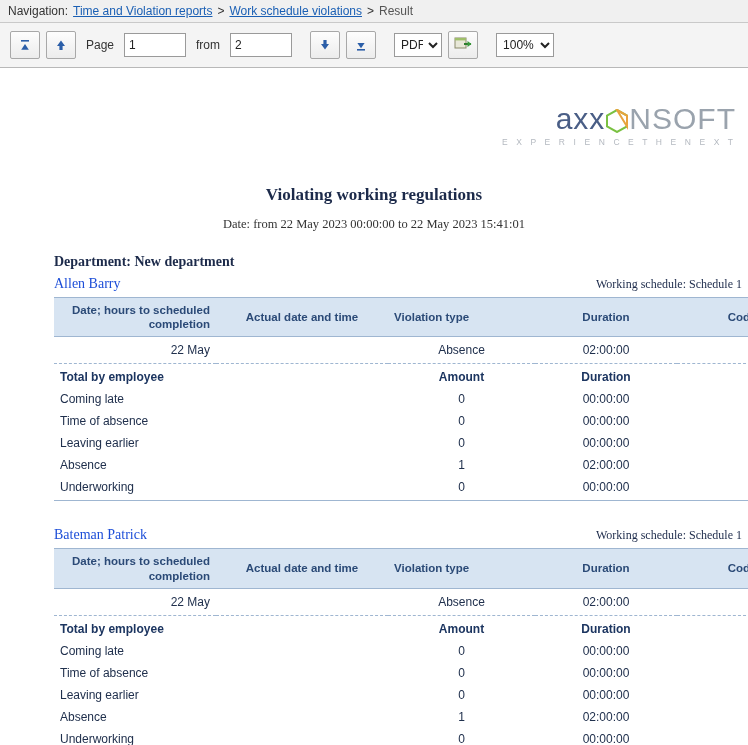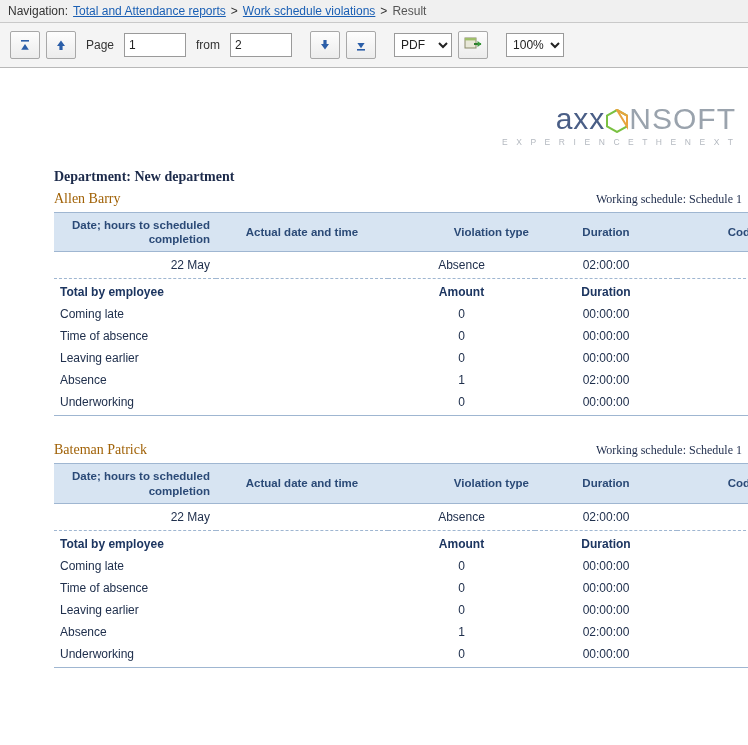--- a/index.html
+++ b/index.html
@@ -83,21 +83,21 @@
   .tb-sep { width: 6px; }
   .tb-select {
     height: 24px;
     border: 1px solid #9a9a9a;
     background: #ffffff;
     font-size: 12px;
     font-family: "Liberation Sans", sans-serif;
     color: #222222;
     padding: 1px 2px;
   }
-  .tb-select.fmt { width: 58px; }
+  .tb-select.fmt { width: 48px; }
   .tb-select.zoom { width: 58px; }
   .tb-export {
     width: 28px;
     height: 26px;
     border: 1px solid #a8a8a8;
     background: linear-gradient(#fdfdfd, #ececec);
     border-radius: 2px;
     display: flex;
     align-items: center;
     justify-content: center;
@@ -169,21 +169,21 @@
   .emp-head {
     display: flex;
     justify-content: space-between;
     align-items: baseline;
     margin: 0 2px 0 54px;
     padding-right: 4px;
   }
   .emp-name {
     font-family: "Liberation Serif", serif;
     font-size: 14px;
-    color: #a16207;
+    color: #1d4ed8;
   }
   .emp-sched {
     font-family: "Liberation Serif", serif;
     font-size: 12px;
     color: #1c2a4a;
   }
 
   table.rpt {
     border-collapse: collapse;
     width: 693px;
@@ -196,21 +196,21 @@
     font-size: 11.5px;
     font-weight: bold;
     font-family: "Liberation Sans", sans-serif;
     padding: 5px 6px;
     border-top: 1px solid #9fb6d1;
     border-bottom: 1px solid #9fb6d1;
     line-height: 1.25;
   }
   table.rpt th.c1 { text-align: right; width: 150px; }
   table.rpt th.c2 { text-align: center; width: 160px; }
-  table.rpt th.c3 { text-align: right; width: 135px; }
+  table.rpt th.c3 { text-align: left; width: 135px; }
   table.rpt th.c4 { text-align: center; width: 130px; }
   table.rpt th.c5 { text-align: center; width: 118px; }
 
   table.rpt td {
     font-size: 12px;
     color: #20304d;
     font-family: "Liberation Sans", sans-serif;
     padding: 6px 6px;
     border-bottom: 1px dashed #9fb6d1;
   }
@@ -236,21 +236,21 @@
     padding-bottom: 4px;
   }
   table.rpt tr.summary td.lbl { text-align: left; }
   table.rpt tr.summary.last td { border-bottom: 1px solid #9fb6d1; padding-bottom: 6px; }
 </style>
 </head>
 <body>
 
 <div class="nav-bar">
   <span class="nav-label">Navigation:</span>
-  <span class="nav-link">Total and Attendance reports</span>
+  <span class="nav-link">Time and Violation reports</span>
   <span class="nav-sep">&gt;</span>
   <span class="nav-link">Work schedule violations</span>
   <span class="nav-sep">&gt;</span>
   <span class="nav-current">Result</span>
 </div>
 
 <div class="toolbar">
 
   <div class="tb-btn">
     <span>
@@ -327,20 +327,22 @@
           <svg width="22" height="24" viewBox="0 0 22 24">
             <polygon points="11,1 21,6.5 21,17.5 11,23 1,17.5 1,6.5" fill="none" stroke="#7ac142" stroke-width="2"></polygon>
             <polygon points="11,1 21,6.5 21,17.5" fill="none" stroke="#e8a33d" stroke-width="2"></polygon>
           </svg>
         </span><span class="logo-soft">NSOFT</span>
       </div>
       <div class="logo-tag">E X P E R I E N C E   T H E   N E X T</div>
     </div>
   </div>
 
+  <div class="rpt-title">Violating working regulations</div>
+  <div class="rpt-date">Date: from 22 May 2023 00:00:00 to 22 May 2023 15:41:01</div>
 
   <div class="dept">Department: New department</div>
 
   <div class="emp-block">
     <div class="emp-head">
       <span class="emp-name">Allen Barry</span>
       <span class="emp-sched">Working schedule: Schedule 1</span>
     </div>
     <table class="rpt">
       <thead>

